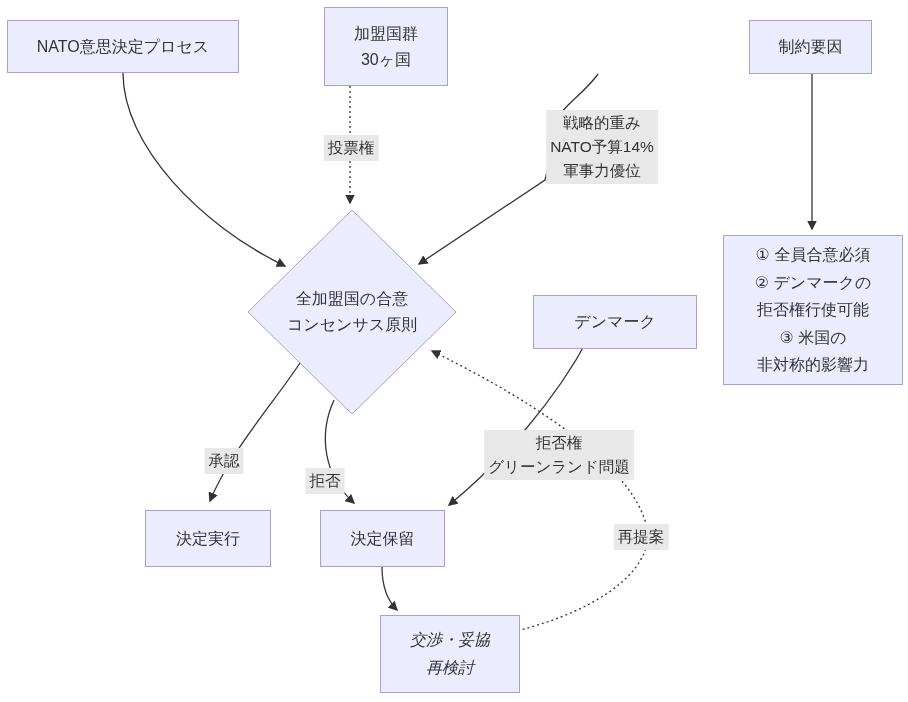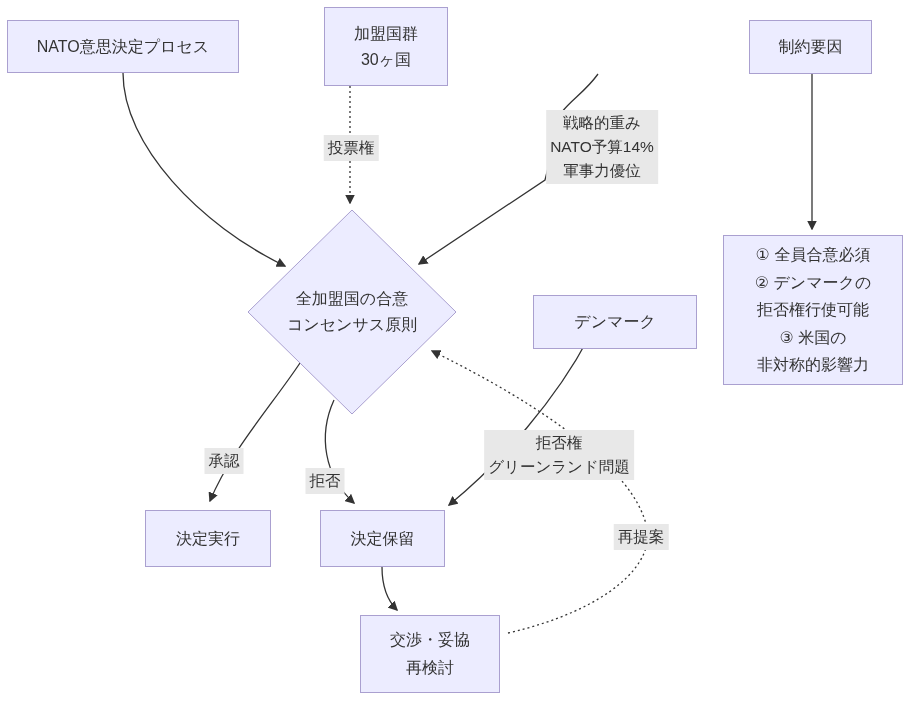--- a/index.html
+++ b/index.html
@@ -93,21 +93,21 @@
   <div class="node" style="left:723px; top:235px; width:180px; height:150px; line-height:1.72;">① 全員合意必須
 ② デンマークの
 拒否権行使可能
 ③ 米国の
 非対称的影響力</div>
 
   <div class="node" style="left:145px; top:510px; width:126px; height:57px;">決定実行</div>
 
   <div class="node" style="left:320px; top:510px; width:125px; height:57px;">決定保留</div>
 
-  <div class="node" style="left:360px; top:615px; width:140px; height:78px; line-height:1.75;">交渉・妥協
+  <div class="node" style="left:380px; top:615px; width:140px; height:78px; line-height:1.75;font-style:italic;">交渉・妥協
 再検討</div>
 
   <div class="edge-label" style="left:351px; top:148px;">投票権</div>
 
   <div class="edge-label" style="left:602px; top:147px;">戦略的重み
 NATO予算14%
 軍事力優位</div>
 
   <div class="edge-label" style="left:224px; top:461px;">承認</div>
 

